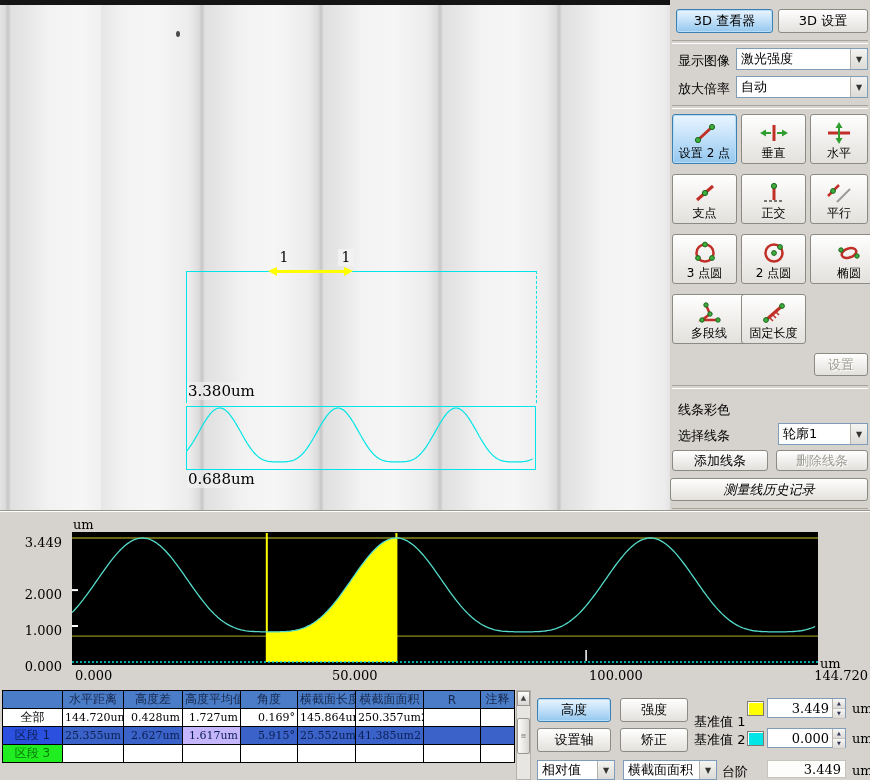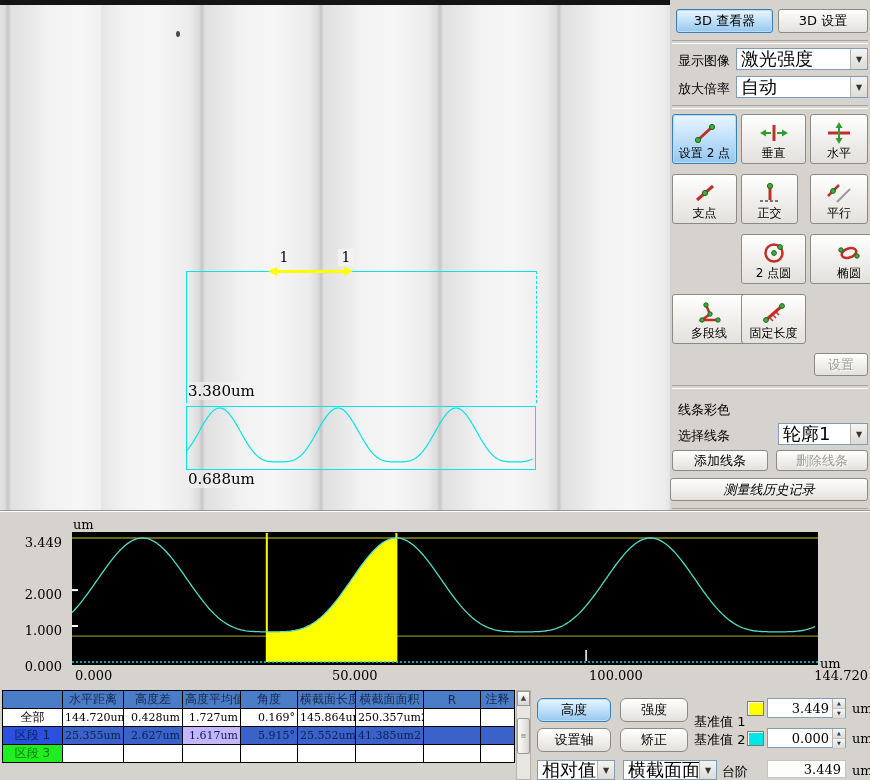--- a/index.html
+++ b/index.html
@@ -30,21 +30,21 @@
   
   #right-panel{left:670px;top:0;width:200px;height:512px;}
   .sep{left:2px;width:196px;height:2px;border-top:1px solid #a8a49c;border-bottom:1px solid #ffffff;}
   .btn{display:block;box-sizing:border-box;border:1px solid #8b8b83;border-radius:3px;text-align:center;
     background:linear-gradient(#ffffff,#f2f1ef 45%,#e2e1dd);font-size:13px;cursor:default;
     font-family:"DejaVu Sans",sans-serif;color:#000;padding:0;}
   .btn.sel{background:linear-gradient(#e9f5ff,#c5e2f9 45%,#93c7ef);border:1px solid #3c7fb1;
     box-shadow:0 0 0 1px #b9ddf6 inset;}
   .btn.disabled{color:#9d9d95;text-shadow:1px 1px 0 #fff;}
   .dd{box-sizing:border-box;background:#fff;border:1px solid #7f9db9;display:flex;align-items:center;}
-  .ddv{flex:1;padding-left:4px;font-size:18px;white-space:nowrap;overflow:hidden;}
+  .ddv{flex:1;padding-left:4px;font-size:13px;white-space:nowrap;overflow:hidden;}
   .dda{width:16px;height:100%;background:linear-gradient(#f4f4f2,#dcdbd7);border-left:1px solid #b5b2ab;
     font-size:8px;color:#333;display:flex;align-items:center;justify-content:center;}
   .flabel{font-size:13px;}
   .tool{position:absolute;height:50px;}
   .tool .ticon{display:block;margin:3px auto 0;}
   .tool .tlabel{display:block;font-size:12px;line-height:16px;white-space:nowrap;}
   
   #chart-region{left:0;top:510px;width:870px;height:175px;
     border-top:1px solid #9a968e;box-shadow:0 1px 0 #fff inset;}
   #plot{left:72px;top:21px;width:746px;height:133px;background:#000;}
@@ -55,21 +55,21 @@
   #mtable td,#mtable th{border:1px solid #000;height:13px;padding:0 2px;overflow:hidden;white-space:nowrap;
     font-size:11px;font-weight:normal;}
   #mtable th{background:#4b7cc8;color:#16294e;font-size:12px;}
   #mtable td.num{text-align:right;font-family:"DejaVu Serif",serif;}
   #mtable td.rowlab{text-align:center;font-size:12px;}
   #tbl-scroll{left:516px;top:5px;width:13px;height:88px;background:#e8e6e2;border:1px solid #b5b2ab;}
   .sbtn{position:absolute;left:0;width:11px;height:13px;background:linear-gradient(#fdfdfd,#d8d6d2);
     border:1px solid #9a968e;font-size:7px;color:#444;text-align:center;line-height:12px;}
   #sthumb{position:absolute;left:0;top:27px;width:11px;height:34px;background:linear-gradient(90deg,#fdfdfd,#d8d6d2);
     border:1px solid #9a968e;border-radius:2px;font-size:7px;color:#777;text-align:center;line-height:34px;letter-spacing:0;}
-  .cbtn{position:absolute;height:24px;font-size:13px;border-radius:6px;}
+  .cbtn{position:absolute;height:24px;font-size:13px;}
   .spin{position:absolute;height:20px;box-sizing:border-box;background:#fff;border:1px solid #7f9db9;display:flex;}
   .spinv{flex:1;text-align:right;padding:2px 3px 0 0;font-family:"DejaVu Serif",serif;font-size:13px;}
   .spincol{width:12px;display:flex;flex-direction:column;border-left:1px solid #b5b2ab;}
   .su{flex:1;font-size:5px;text-align:center;line-height:9px;color:#335;background:linear-gradient(#f6f6f4,#dddbd7);border-bottom:1px solid #c8c5bf;}
   .flatval{position:absolute;height:18px;box-sizing:border-box;background:#fdfdfb;border:1px solid #c6c3bc;
     text-align:right;font-family:"DejaVu Serif",serif;font-size:13px;padding:1px 4px 0 0;}
   .unit{position:absolute;font-family:"DejaVu Serif",serif;font-size:13px;}
   .reflab{position:absolute;font-size:13px;white-space:nowrap;}
   .cswatch{position:absolute;width:15px;height:13px;border:1px solid #7b7b73;box-shadow:1px 1px 0 #fff inset;}
 </style>
@@ -140,35 +140,44 @@
     </svg>
       <span class="tlabel">水平</span>
   </button>
   <button class="btn tool" style="left:2px;top:174px;width:65px;">
     <svg class="ticon" width="30" height="24">
       <line x1="7" y1="19" x2="23" y2="5" stroke="#c03028" stroke-width="3"></line>
       <circle cx="15" cy="12" r="2.6" fill="#3fae3f" stroke="#1c641c"></circle>
     </svg>
       <span class="tlabel">支点</span>
   </button>
-  <button class="btn tool" style="left:71px;top:174px;width:57px;">
+  <button class="btn tool" style="left:71px;top:174px;width:65px;">
     <svg class="ticon" width="30" height="24">
       <line x1="15" y1="7" x2="15" y2="19" stroke="#c03028" stroke-width="3"></line>
       <circle cx="15" cy="5" r="2.6" fill="#3fae3f" stroke="#1c641c"></circle>
       <line x1="5" y1="20" x2="25" y2="20" stroke="#777" stroke-width="2" stroke-dasharray="3,2"></line>
     </svg>
       <span class="tlabel">正交</span>
   </button>
   <button class="btn tool" style="left:140px;top:174px;width:58px;">
     <svg class="ticon" width="30" height="24">
       <line x1="4" y1="15" x2="15" y2="4" stroke="#c03028" stroke-width="2.5"></line>
       <circle cx="9" cy="10" r="2.4" fill="#3fae3f" stroke="#1c641c"></circle>
       <line x1="13" y1="21" x2="26" y2="8" stroke="#9a9a9a" stroke-width="2"></line>
     </svg>
       <span class="tlabel">平行</span>
+  </button>
+  <button class="btn tool" style="left:2px;top:234px;width:65px;">
+    <svg class="ticon" width="30" height="24">
+      <circle cx="15" cy="12" r="8.5" fill="none" stroke="#c03028" stroke-width="2.5"></circle>
+      <circle cx="15" cy="3.5" r="2.4" fill="#3fae3f" stroke="#1c641c"></circle>
+      <circle cx="8" cy="17" r="2.4" fill="#3fae3f" stroke="#1c641c"></circle>
+      <circle cx="22" cy="17" r="2.4" fill="#3fae3f" stroke="#1c641c"></circle>
+    </svg>
+      <span class="tlabel">3 点圆</span>
   </button>
   <button class="btn tool" style="left:71px;top:234px;width:65px;">
     <svg class="ticon" width="30" height="24">
       <circle cx="15" cy="12" r="8.5" fill="none" stroke="#c03028" stroke-width="2.5"></circle>
       <circle cx="15" cy="12" r="2.4" fill="#3fae3f" stroke="#1c641c"></circle>
       <circle cx="21" cy="6" r="2.4" fill="#3fae3f" stroke="#1c641c"></circle>
     </svg>
       <span class="tlabel">2 点圆</span>
   </button>
   <button class="btn tool" style="left:140px;top:234px;width:78px;">

